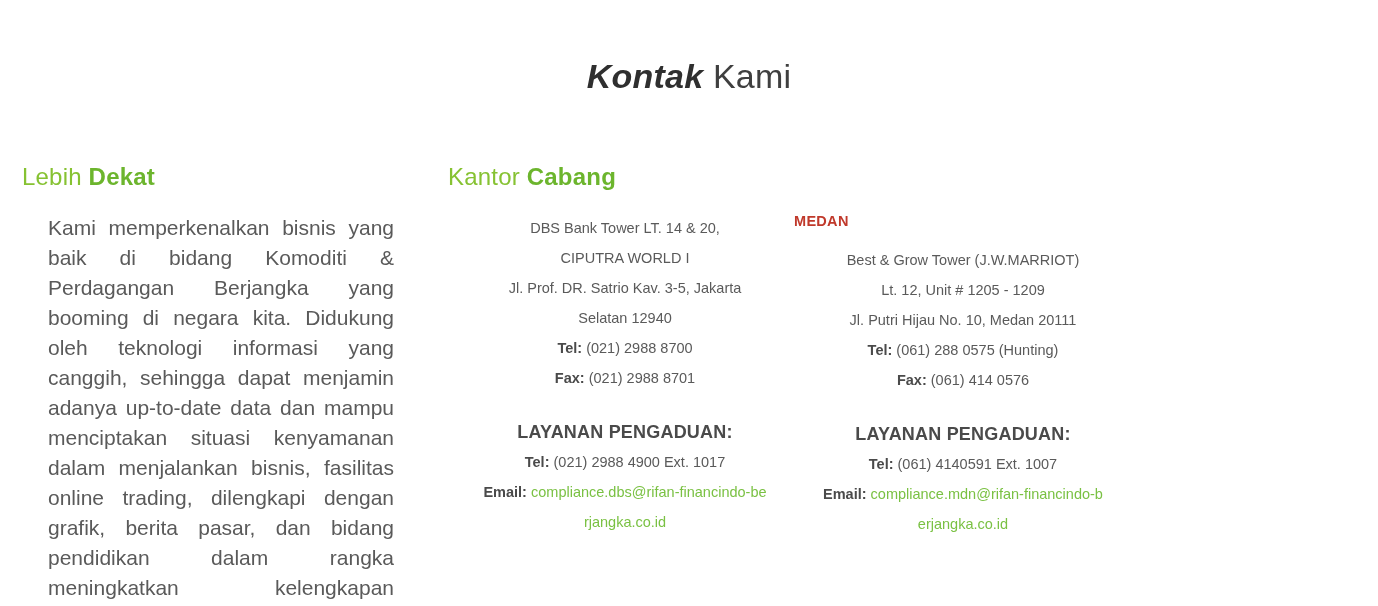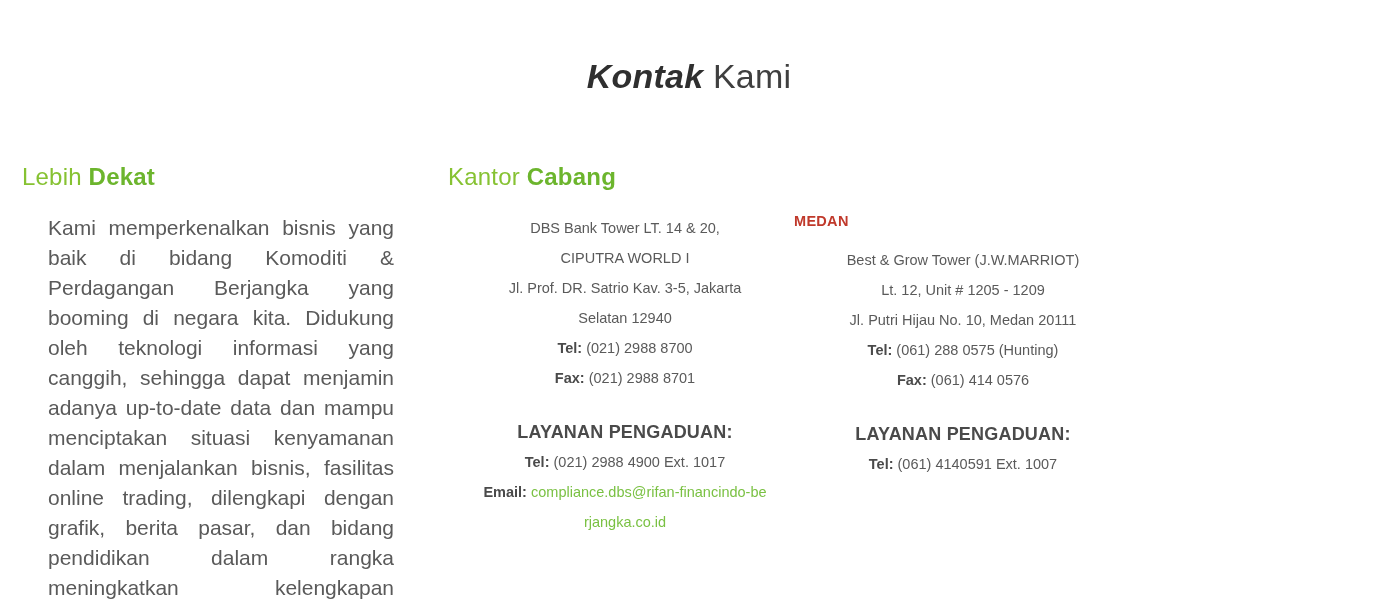--- a/index.html
+++ b/index.html
@@ -206,20 +206,24 @@
             </span>
             <span class="line">
               <span class="label">Fax:</span><span> (061) 414 0576</span>
             </span>
 
             <div class="complaint-block">
               <span class="line complaint-title">LAYANAN PENGADUAN:</span>
               <span class="line">
                 <span class="label">Tel:</span><span> (061) 4140591 Ext. 1007</span>
               </span>
+              <span class="line">
+                <span class="label">Email:</span>
+                <a class="email-link" href="#">compliance.mdn@rifan-financindo-berjangka.co.id</a>
+              </span>
             </div>
           </div>
         </div>
 
       </div>
     </div>
 
   </div>
 </div>
 

